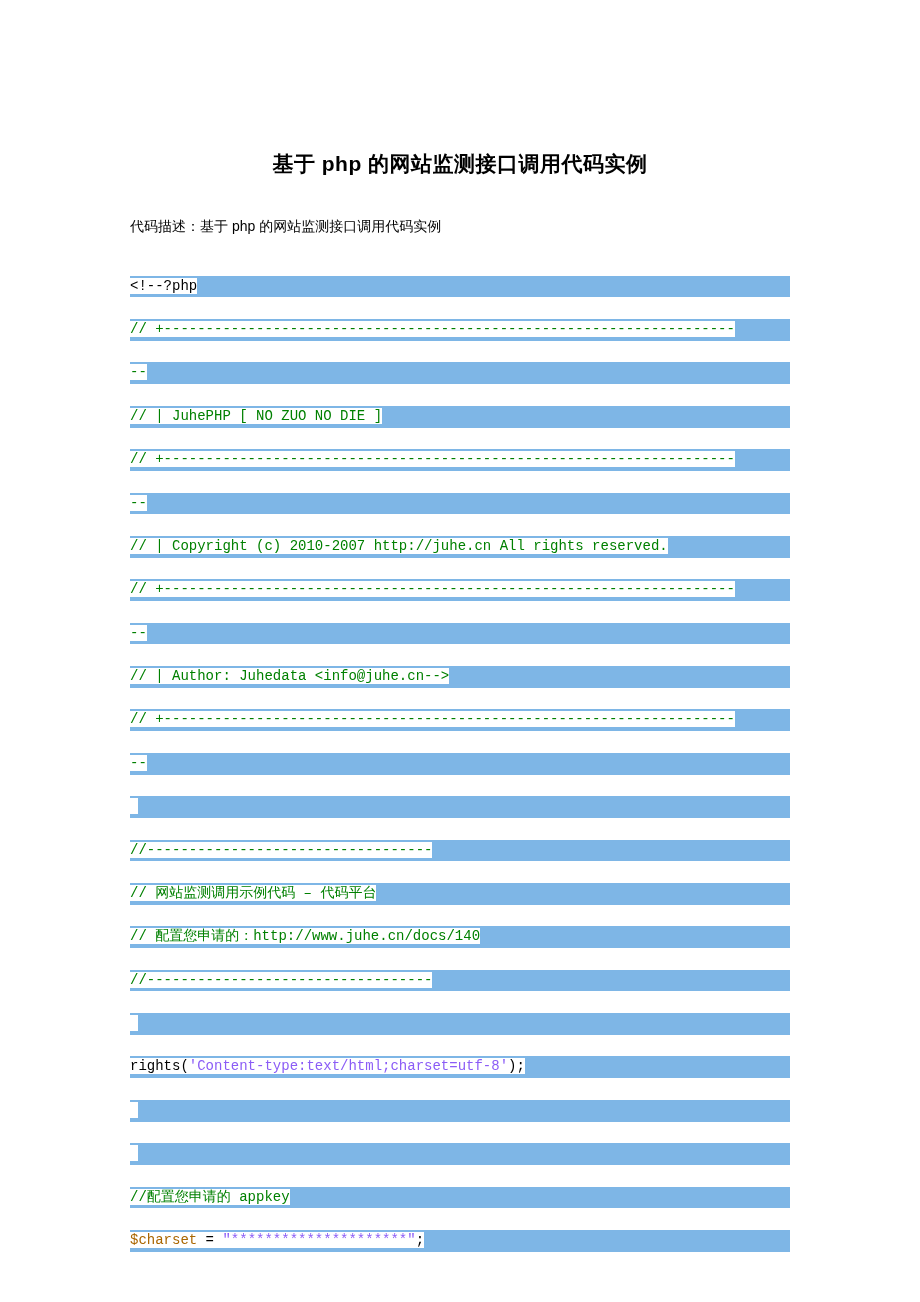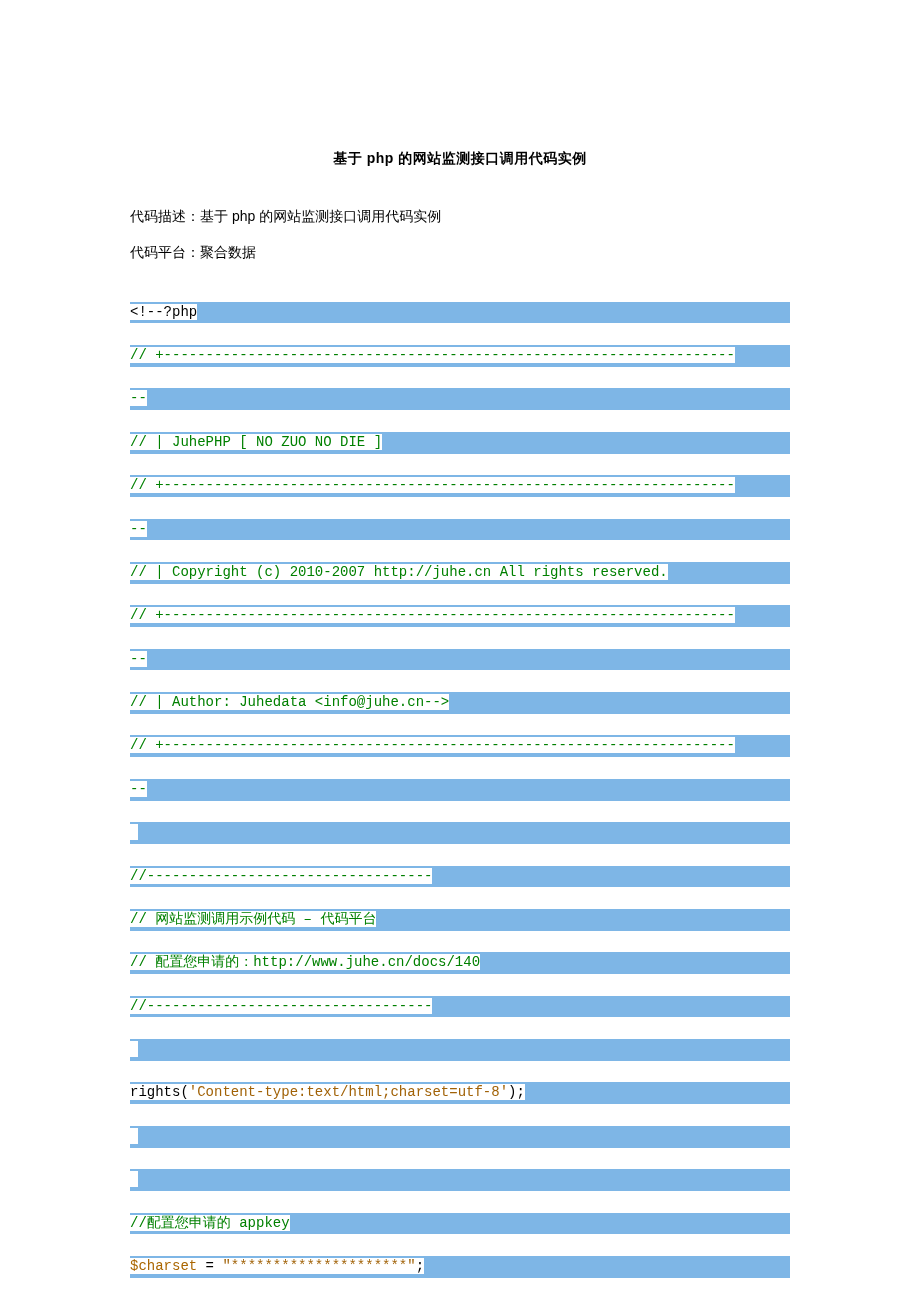--- a/index.html
+++ b/index.html
@@ -10,21 +10,21 @@
   }
   .page {
     width: 920px;
     min-height: 1302px;
     background: #ffffff;
     box-sizing: border-box;
     padding: 150px 130px 40px 130px;
     color: #000;
   }
   h1.title {
-    font-size: 14px;
+    font-size: 21px;
     font-weight: bold;
     text-align: center;
     margin: 0 0 40px 0;
     letter-spacing: 0.5px;
   }
   .meta p {
     font-size: 14px;
     margin: 0 0 18px 0;
     font-weight: normal;
   }
@@ -39,33 +39,32 @@
     display: block;
     background: #7eb6e6;
     margin: 0;
     padding: 0;
     color: #000;
   }
   .code-block .line .hl {
     background: #ffffff;
   }
   .c-comment { color: #008000; }
-  .c-string  { color: #a16207; text-align: center; }
+  .c-string  { color: #8b5cf6; text-align: center; }
   .c-var     { color: #aa6600; }
   .c-plain   { color: #000; }
 </style>
 </head>
 <body>
 
 <div class="page">
   <h1 class="title">基于 php 的网站监测接口调用代码实例</h1>
 
   <div class="meta">
     <p>代码描述：基于 php 的网站监测接口调用代码实例</p>
-    <p>代码平台：聚合数据</p>
   </div>
 
   <div class="code-block">
 <span class="line"><span class="hl c-plain">&lt;!--?php</span></span>
 <span class="line"><span class="hl c-comment">// +--------------------------------------------------------------------</span></span>
 <span class="line"><span class="hl c-comment">--</span></span>
 <span class="line"><span class="hl c-comment">// | JuhePHP [ NO ZUO NO DIE ]</span></span>
 <span class="line"><span class="hl c-comment">// +--------------------------------------------------------------------</span></span>
 <span class="line"><span class="hl c-comment">--</span></span>
 <span class="line"><span class="hl c-comment">// | Copyright (c) 2010-2007 http://juhe.cn All rights reserved.</span></span>

